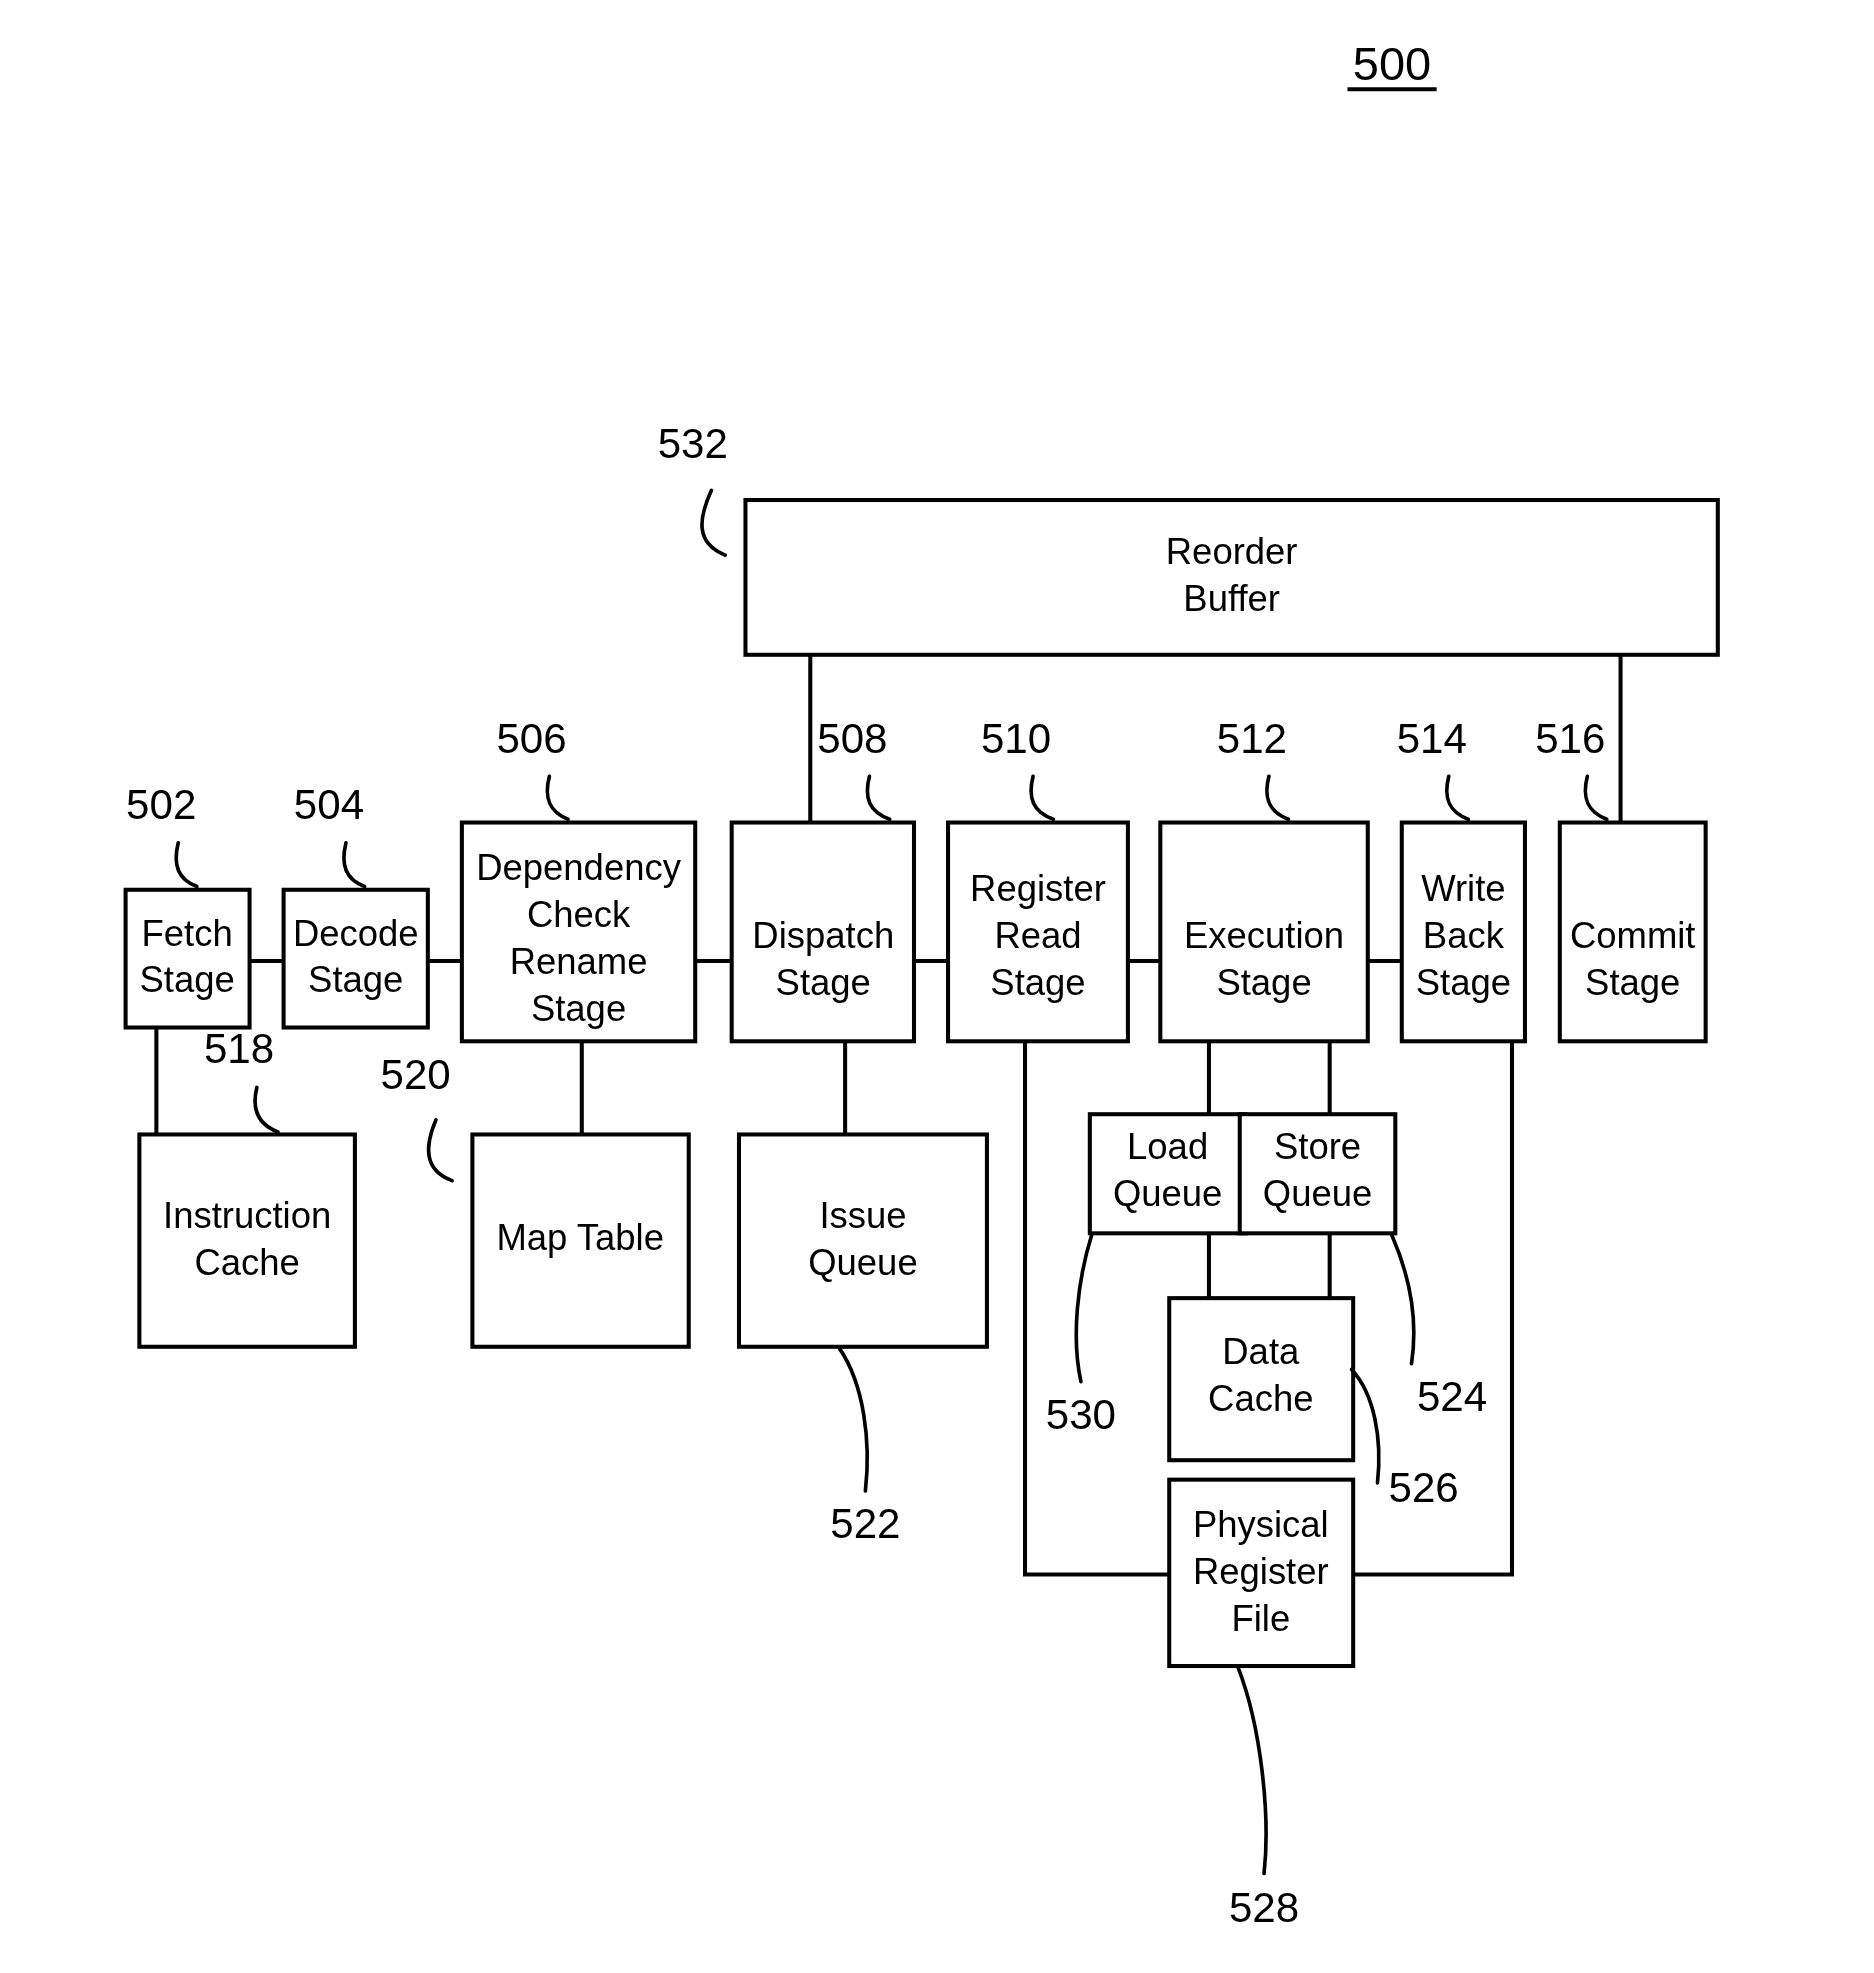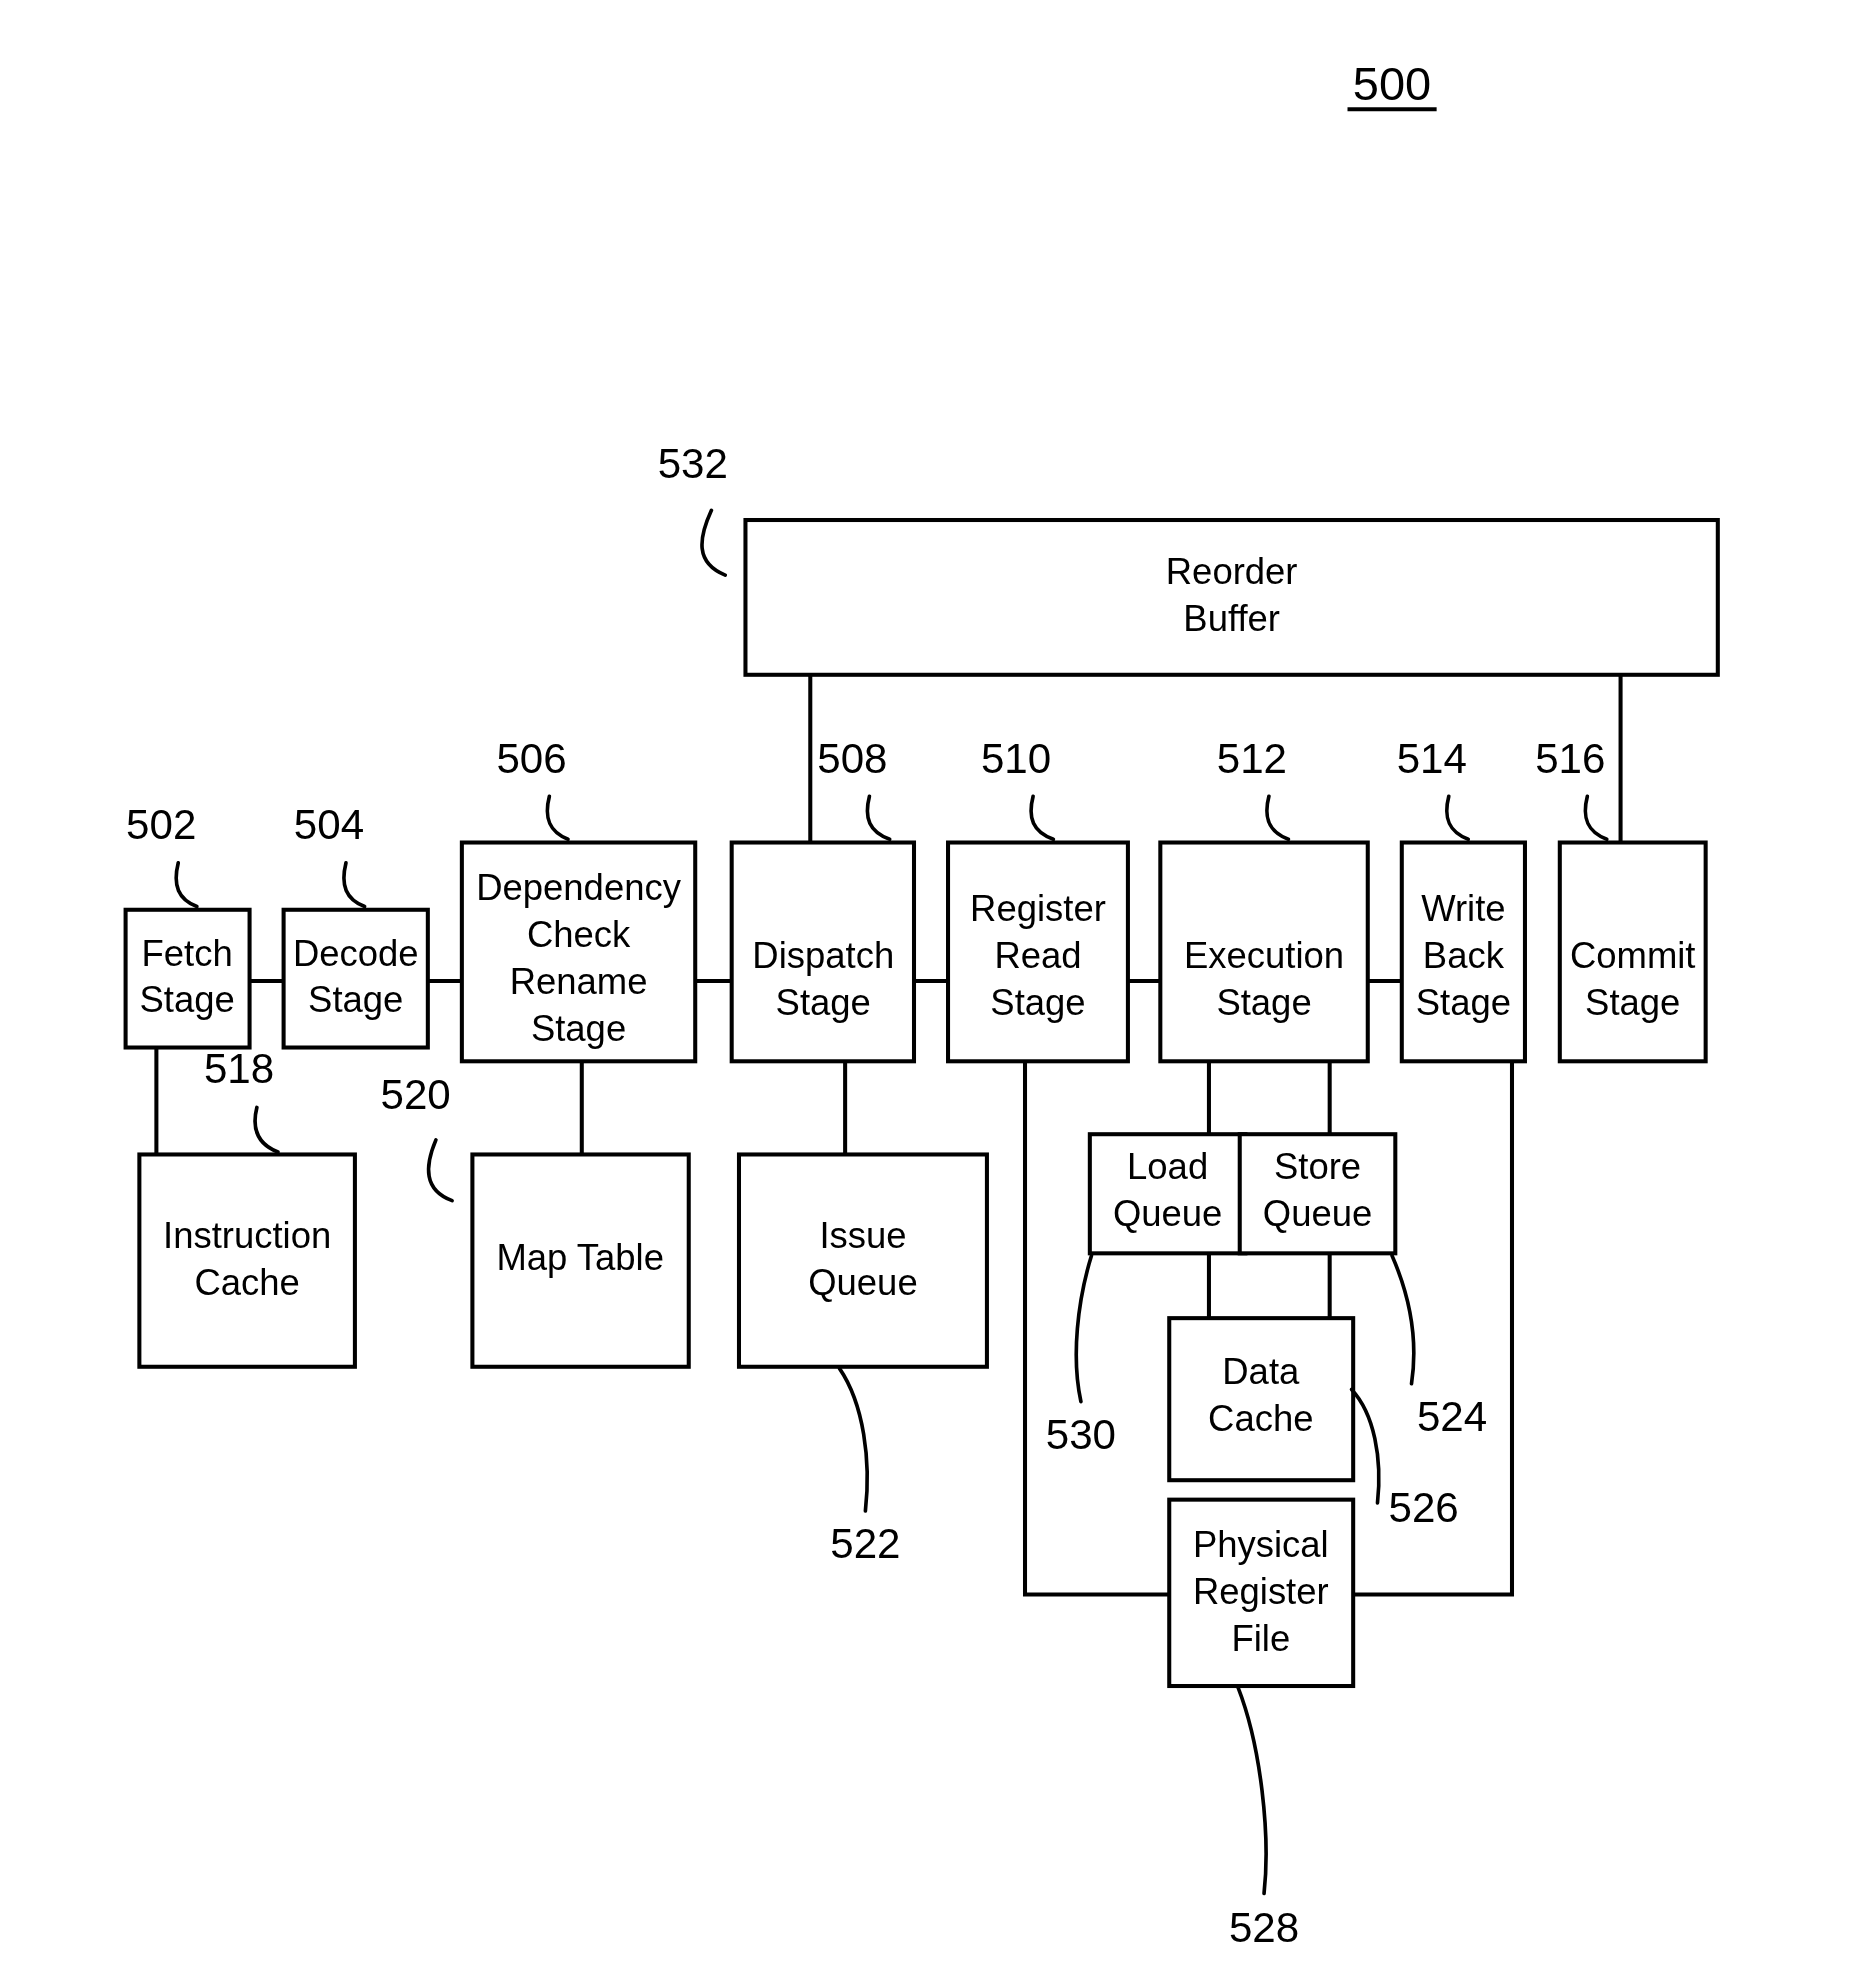--- a/index.html
+++ b/index.html
@@ -12,21 +12,20 @@
     width: 1875px;
     height: 1974px;
     font-family: "Liberation Sans", sans-serif;
     color: #000000;
     overflow: hidden;
   }
   #figure-root {
     position: relative;
     width: 1875px;
     height: 1859px;
-    margin-top: 20px;
   }
   svg.diagram {
     position: absolute;
     top: 0;
     left: 0;
     width: 1875px;
     height: 1974px;
   }
   .box-rect {
     fill: #ffffff;

